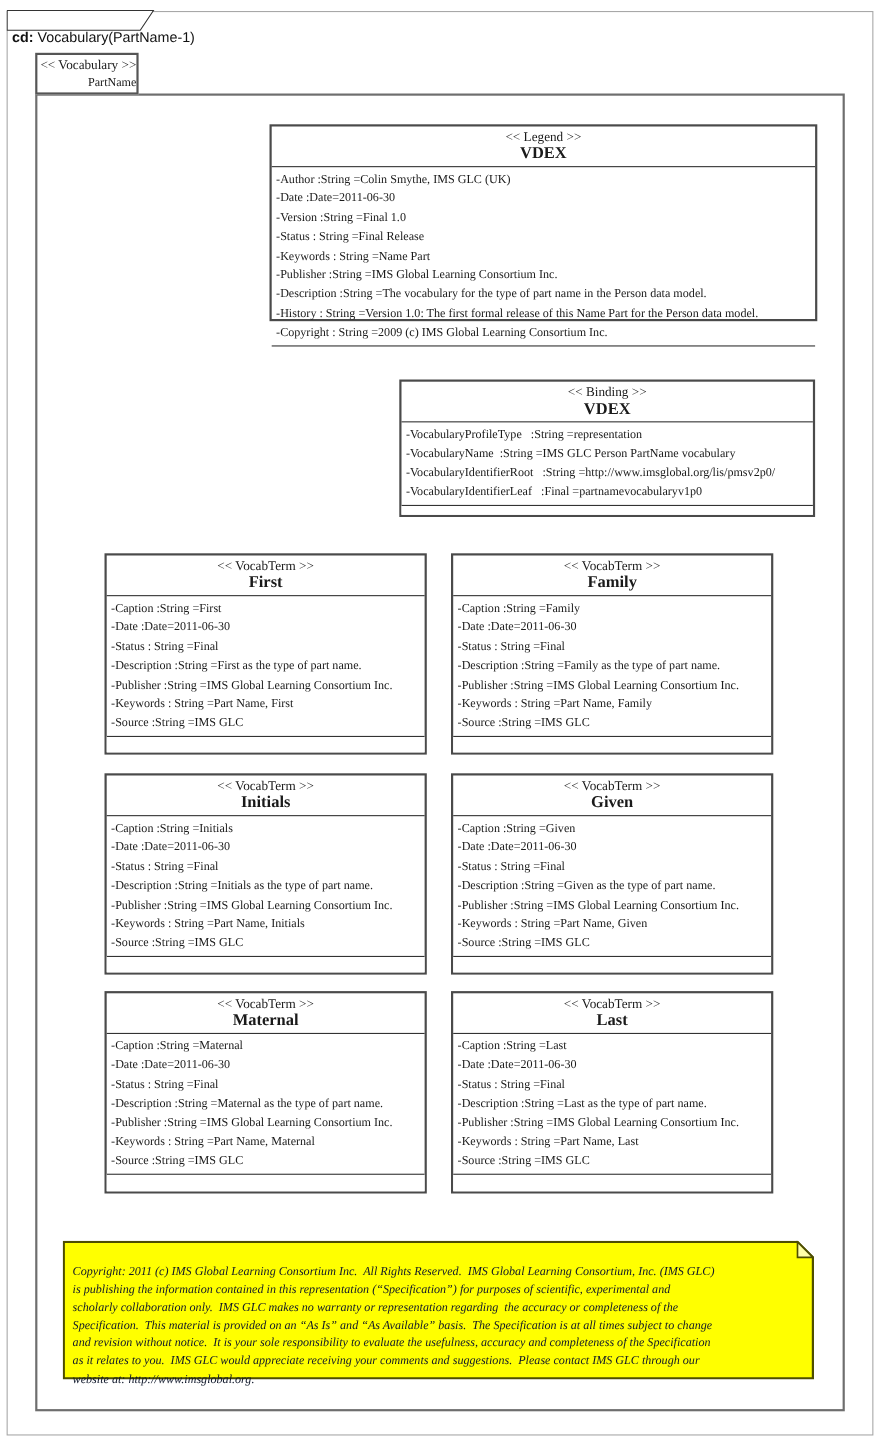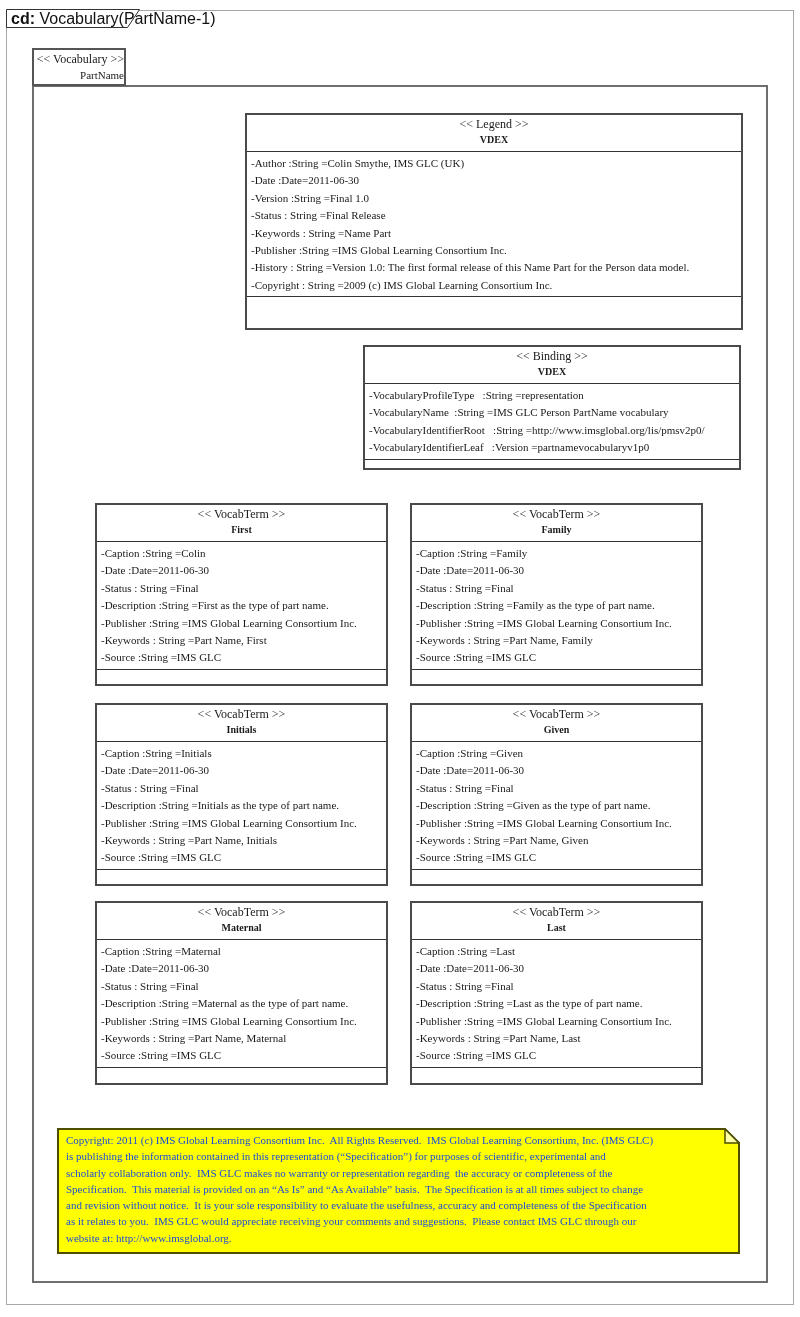--- a/index.html
+++ b/index.html
@@ -4,46 +4,46 @@
 <style>
   html,body{margin:0;padding:0;background:#fff;}
   .canvas{position:relative;width:800px;height:1317px;background:#ffffff;
           font-family:"Liberation Serif",serif;color:#1a1a1a;overflow:hidden;}
 
   .outer-frame{position:absolute;left:6px;top:10px;width:786px;height:1293px;
                border:1px solid #a8a8a8;}
 
   .frame-tab{position:absolute;left:6px;top:9px;width:140px;height:20px;}
   .frame-tab svg{position:absolute;left:0;top:0;}
-  .frame-tab-text{position:absolute;left:5px;top:1px;
-                  font-family:"Liberation Sans",sans-serif;font-size:16px;
+  .frame-tab-text{position:absolute;left:5px;top:17px;
+                  font-family:"Liberation Sans",sans-serif;font-size:13px;
                   white-space:pre;color:#111;}
   .frame-tab-text .b{font-weight:bold;}
 
   .pkg-head{position:absolute;left:32px;top:48px;width:94px;height:38px;
             border:2px solid #555;background:#fff;box-sizing:border-box;
             text-align:right;padding-top:1px;z-index:2;}
   .pkg-head .uml-stereo{font-size:12px;line-height:16px;}
   .pkg-head .pkg-name{font-size:11px;line-height:16px;}
   .pkg-body{position:absolute;left:32px;top:85px;width:736px;height:1198px;
             border:2px solid #6e6e6e;background:#fff;box-sizing:border-box;z-index:1;}
 
   .uml-box{position:absolute;background:#fff;border:2px solid #4a4a4a;
            box-sizing:border-box;display:flex;flex-direction:column;z-index:3;}
   .uml-head{text-align:center;border-bottom:1px solid #333;padding:2px 0 3px;}
   .uml-stereo{font-size:12px;line-height:15px;}
-  .uml-name{font-size:10px;font-weight:bold;line-height:16px;}
+  .uml-name{font-size:15px;font-weight:bold;line-height:16px;}
   .uml-attrs{padding:3px 4px 2px 4px;flex:0 0 auto;overflow:hidden;}
   .attr-line{font-size:11px;line-height:17.4px;white-space:pre;overflow:hidden;}
   .uml-empty{border-top:1px solid #333;flex:1 1 auto;background:#fff;}
 
   .note{position:absolute;left:57px;top:1128px;width:683px;height:126px;z-index:3;}
   .note svg{position:absolute;left:0;top:0;}
-  .note-text{position:absolute;left:9px;top:4px;width:664px;overflow:hidden;
-             color:#1d4ed8;}
+  .note-text{position:absolute;left:9px;top:20px;width:664px;overflow:hidden;
+             color:#0f172a;font-style:italic;}
   .note-text .attr-line{font-size:11px;line-height:16.3px;white-space:pre;}
 </style>
 </head>
 <body>
 
 <div class="canvas">
 
   <div class="outer-frame"></div>
 
   <div class="frame-tab">
@@ -53,59 +53,60 @@
     <div class="frame-tab-text"><span class="b">cd:</span><span> Vocabulary(PartName-1)</span></div>
   </div>
 
   <div class="pkg-head">
     <div class="uml-stereo">&lt;&lt; Vocabulary &gt;&gt;</div>
     <div class="pkg-name">PartName</div>
   </div>
 
   <div class="pkg-body"></div>
 
-  <div class="uml-box" style="left:245px;top:113px;width:498px;height:217px;">
+  <div class="uml-box" style="left:245px;top:113px;width:498px;height:179px;">
     <div class="uml-head">
       <div class="uml-stereo">&lt;&lt; Legend &gt;&gt;</div>
       <div class="uml-name">VDEX</div>
     </div>
     <div class="uml-attrs">
         <div class="attr-line">-Author :String =Colin Smythe, IMS GLC (UK)</div>
         <div class="attr-line">-Date :Date=2011-06-30</div>
         <div class="attr-line">-Version :String =Final 1.0</div>
         <div class="attr-line">-Status : String =Final Release</div>
         <div class="attr-line">-Keywords : String =Name Part</div>
         <div class="attr-line">-Publisher :String =IMS Global Learning Consortium Inc.</div>
+        <div class="attr-line">-Description :String =The vocabulary for the type of part name in the Person data model.</div>
         <div class="attr-line">-History : String =Version 1.0: The first formal release of this Name Part for the Person data model.</div>
         <div class="attr-line">-Copyright : String =2009 (c) IMS Global Learning Consortium Inc.</div>
       </div>
     <div class="uml-empty"></div>
   </div>
 
   <div class="uml-box" style="left:363px;top:345px;width:378px;height:125px;justify-content:flex-end;">
     <div class="uml-head">
       <div class="uml-stereo">&lt;&lt; Binding  &gt;&gt;</div>
       <div class="uml-name">VDEX</div>
     </div>
     <div class="uml-attrs">
         <div class="attr-line">-VocabularyProfileType   :String =representation</div>
         <div class="attr-line">-VocabularyName  :String =IMS GLC Person PartName vocabulary</div>
         <div class="attr-line">-VocabularyIdentifierRoot   :String =http://www.imsglobal.org/lis/pmsv2p0/</div>
-        <div class="attr-line">-VocabularyIdentifierLeaf   :Version =partnamevocabularyv1p0</div>
+        <div class="attr-line">-VocabularyIdentifierLeaf   :Final =partnamevocabularyv1p0</div>
       </div>
     <div class="uml-empty"></div>
   </div>
 
   <div class="uml-box" style="left:95px;top:503px;width:293px;height:183px;">
     <div class="uml-head">
       <div class="uml-stereo">&lt;&lt; VocabTerm &gt;&gt;</div>
       <div class="uml-name">First</div>
     </div>
     <div class="uml-attrs">
-        <div class="attr-line">-Caption :String =Colin</div>
+        <div class="attr-line">-Caption :String =First</div>
         <div class="attr-line">-Date :Date=2011-06-30</div>
         <div class="attr-line">-Status : String =Final</div>
         <div class="attr-line">-Description :String =First as the type of part name.</div>
         <div class="attr-line">-Publisher :String =IMS Global Learning Consortium Inc.</div>
         <div class="attr-line">-Keywords : String =Part Name, First</div>
         <div class="attr-line">-Source :String =IMS GLC</div>
       </div>
     <div class="uml-empty"></div>
   </div>
 

